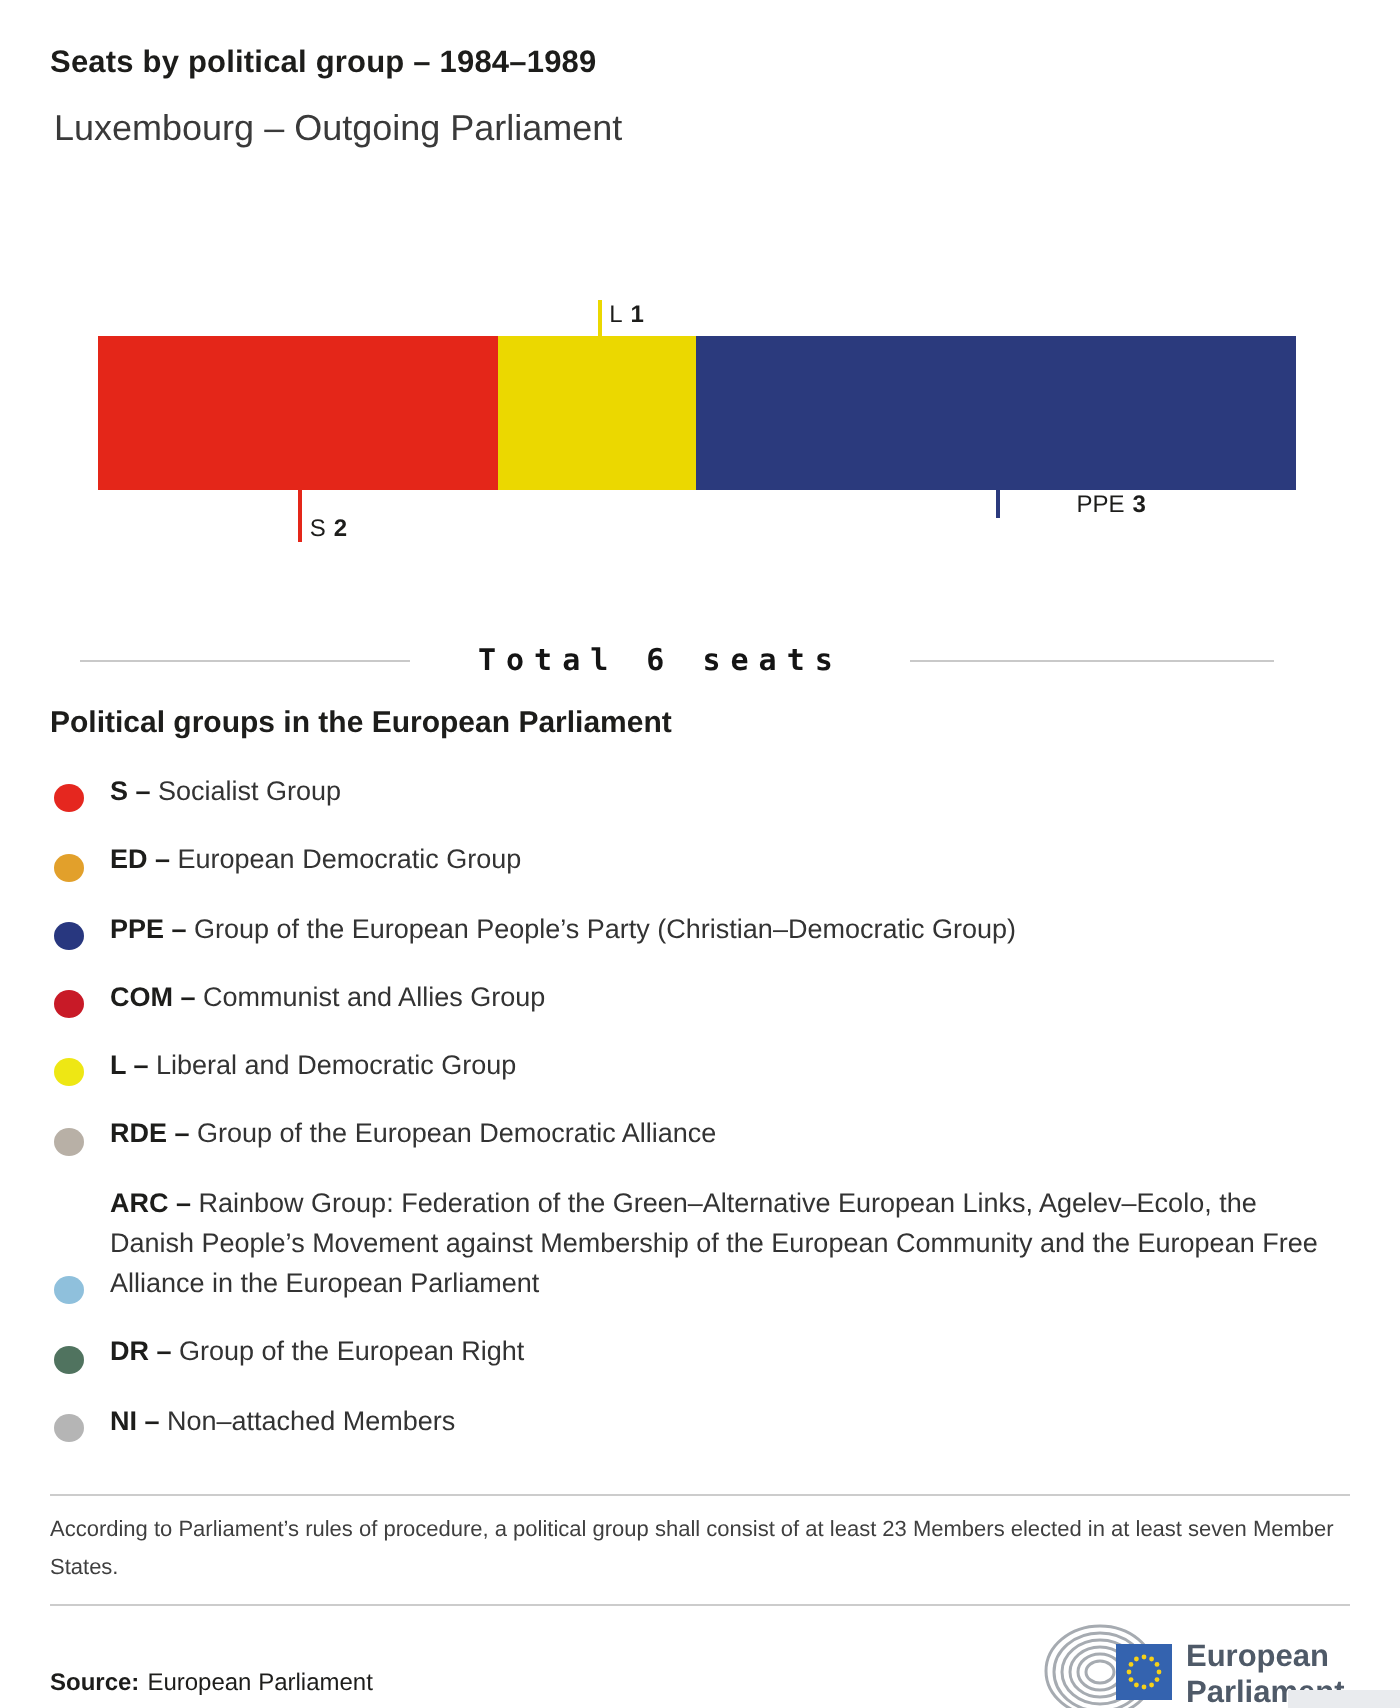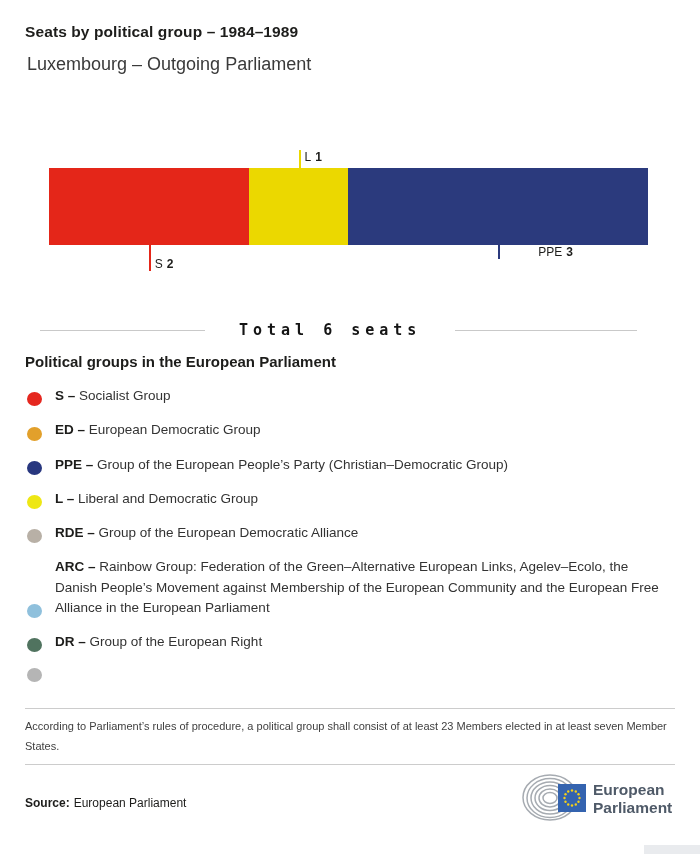--- a/index.html
+++ b/index.html
@@ -85,37 +85,42 @@
       </div>
       <div class="legend-row">
         <span class="legend-dot" style="background: rgb(226, 160, 43);"></span>
         <p class="legend-text"><b>ED – </b>European Democratic Group</p>
       </div>
       <div class="legend-row">
         <span class="legend-dot" style="background: rgb(40, 55, 127);"></span>
         <p class="legend-text"><b>PPE – </b>Group of the European People’s Party (Christian–Democratic Group)</p>
       </div>
       <div class="legend-row">
+        <span class="legend-dot" style="background: rgb(200, 26, 39);"></span>
+        <p class="legend-text"><b>COM – </b>Communist and Allies Group</p>
+      </div>
+      <div class="legend-row">
         <span class="legend-dot" style="background: rgb(238, 231, 20);"></span>
         <p class="legend-text"><b>L – </b>Liberal and Democratic Group</p>
       </div>
       <div class="legend-row">
         <span class="legend-dot" style="background: rgb(184, 176, 166);"></span>
         <p class="legend-text"><b>RDE – </b>Group of the European Democratic Alliance</p>
       </div>
       <div class="legend-row">
         <span class="legend-dot" style="background: rgb(143, 192, 220);"></span>
         <p class="legend-text"><b>ARC – </b>Rainbow Group: Federation of the Green–Alternative European Links, Agelev–Ecolo, the Danish People’s Movement against Membership of the European Community and the European Free Alliance in the European Parliament</p>
       </div>
       <div class="legend-row">
         <span class="legend-dot" style="background: rgb(80, 115, 95);"></span>
         <p class="legend-text"><b>DR – </b>Group of the European Right</p>
       </div>
       <div class="legend-row">
         <span class="legend-dot" style="background: rgb(181, 181, 181);"></span>
+        <p class="legend-text"><b>NI – </b>Non–attached Members</p>
       </div>
     </div>
 
   <hr class="rule rule-top">
   <p class="footnote">According to Parliament’s rules of procedure, a political group shall consist of at least 23 Members elected in at least seven Member States.</p>
   <hr class="rule">
 
   <div class="footer">
     <p class="source"><b>Source:</b><span>European Parliament</span></p>
 

